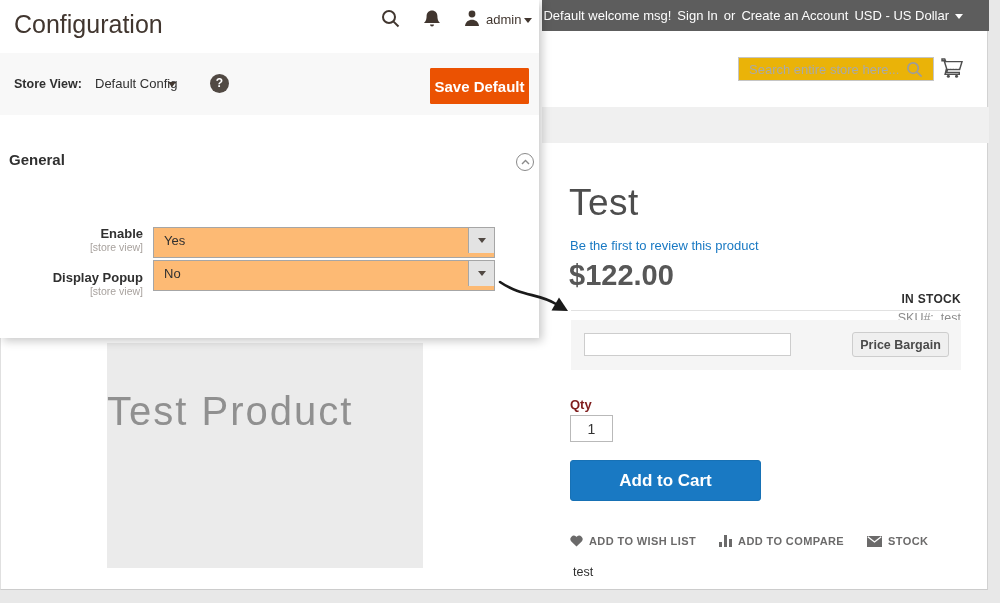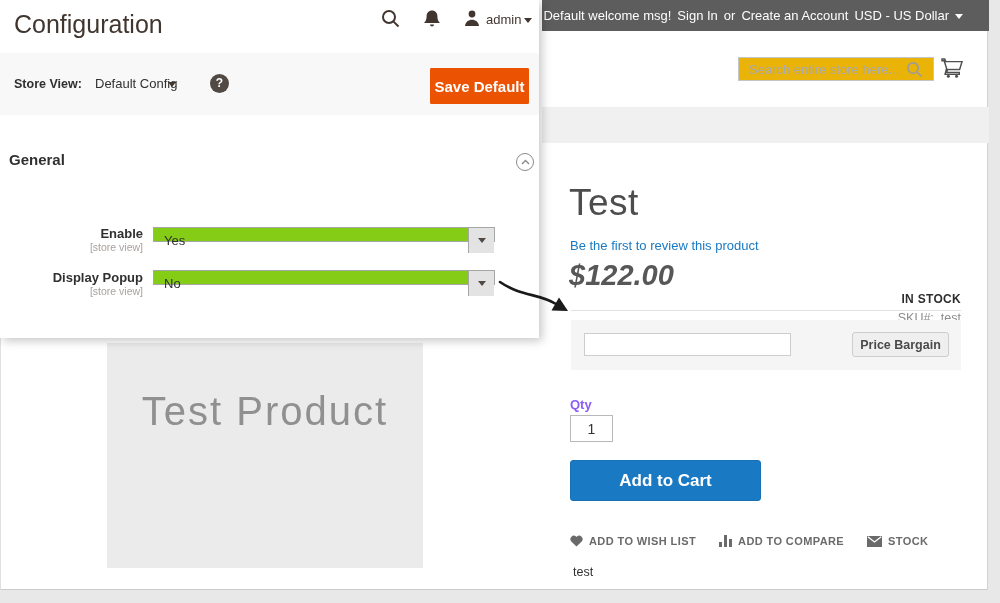--- a/index.html
+++ b/index.html
@@ -21,53 +21,53 @@
   .sf-search { position:absolute; left:737px; top:57px; width:196px; height:24px; border:1px solid #c5c5c5;
                background:#eab308; font-size:13px; color:#555; padding:0 28px 0 10px; outline:none;
                font-family:"Liberation Sans","DejaVu Sans",sans-serif; }
   .sf-search::placeholder { color:#a9a9a9; opacity:1; }
   .sf-search-icon { position:absolute; left:905px; top:61px; width:17px; height:17px; color:#9c9c9c; }
   .sf-cart-icon { position:absolute; left:940px; top:58px; width:22px; height:20px; color:#4f4f4f; }
   .sf-band { position:absolute; left:541px; top:107px; width:447px; height:36px; background:#f0f0f0; }
 
   .sf-title { position:absolute; left:568px; top:182px; font-size:37px; font-weight:300; color:#4d4d4d; letter-spacing:.5px; }
   .sf-review { position:absolute; left:569px; top:238px; font-size:13px; color:#1979c3; cursor:pointer; }
-  .sf-price { position:absolute; left:568px; top:259px; font-size:29px; font-weight:700; color:#575757;font-style:italic; }
+  .sf-price { position:absolute; left:568px; top:259px; font-size:29px; font-weight:700; color:#575757; }
   .sf-stockwrap { position:absolute; left:660px; top:264px; width:300px; text-align:right; }
   .sf-stock { font-size:12px; font-weight:700; color:#2e2e2e; letter-spacing:.3px;margin-top:28px; }
   .sf-sku { margin-top:5px; font-size:12.5px; color:#8d8d8d; }
   .sf-sku .sku-val { margin-left:7px; }
   .sf-divider { position:absolute; left:570px; top:310px; width:390px; height:1px; background:#e1e1e1; }
 
   .sf-bargain { position:absolute; left:570px; top:320px; width:390px; height:50px; background:#f5f5f5; }
   .sf-bargain-input { position:absolute; left:13px; top:13px; width:207px; height:23px; border:1px solid #cdcdcd;
                       background:#fff; font-size:13px; padding:0 8px; outline:none;
                       font-family:"Liberation Sans","DejaVu Sans",sans-serif; }
   .sf-bargain-btn { position:absolute; left:281px; top:12px; width:97px; height:25px; background:#efefef;
                     border:1px solid #cdcdcd; border-radius:3px; font-size:12.5px; font-weight:700; color:#4a4a4a;
                     font-family:"Liberation Sans","DejaVu Sans",sans-serif; cursor:pointer; }
-  .sf-qty-label { position:absolute; left:569px; top:397px; font-size:13px; font-weight:700; color:#8b5cf6;text-align:right; }
+  .sf-qty-label { position:absolute; left:569px; top:397px; font-size:13px; font-weight:700; color:#7f1d1d;text-align:right; }
   .sf-qty-input { position:absolute; left:569px; top:415px; width:43px; height:27px; border:1px solid #b9b9b9;
                   text-align:center; font-size:14px; color:#333; outline:none;
                   font-family:"Liberation Sans","DejaVu Sans",sans-serif; }
   .sf-addtocart { position:absolute; left:569px; top:460px; width:191px; height:41px; background:#1979c3;
                   border:1px solid #1771b5; border-radius:3px; color:#fff; font-size:17px; font-weight:600;
                   font-family:"Liberation Sans","DejaVu Sans",sans-serif; cursor:pointer; }
   .sf-actions { position:absolute; left:569px; top:535px; width:400px; display:flex; align-items:center; }
   .sf-action { display:flex; align-items:center; color:#6b6a6a; font-size:11px; font-weight:700;
                letter-spacing:.4px; cursor:pointer; white-space:nowrap; }
   .sf-action + .sf-action { margin-left:23px; }
   .sf-action .aicon { margin-right:6px; color:#6b6a6a; display:inline-flex; }
   .cmp-bars { display:inline-flex; align-items:flex-end; height:12px; }
   .cmp-bars i { display:block; width:3px; background:#6b6a6a; margin-right:2px; }
   .cmp-bars i:nth-child(1){height:5px;} .cmp-bars i:nth-child(2){height:12px;} .cmp-bars i:nth-child(3){height:8px;margin-right:0;}
   .sf-desc { position:absolute; left:572px; top:565px; font-size:12.5px; color:#2f2f2f; }
 
   .sf-placeholder { position:absolute; left:106px; top:343px; width:316px; height:225px; background:#ebebeb;
-                    text-align:center; padding-top:46px; }
+                    padding-top:46px; }
   .sf-placeholder span { font-size:40px; font-weight:300; color:#909090; letter-spacing:2px; }
 
   
   .adm-panel { position:absolute; left:0; top:0; width:539px; height:338px; background:#ffffff;
                box-shadow:3px 3px 9px rgba(0,0,0,.22); z-index:5; }
   .adm-title { position:absolute; left:14px; top:10px; font-size:25px; color:#41362f; }
   .adm-hicon { position:absolute; top:9px; color:#41362f; cursor:pointer; }
   .adm-hicon.search { left:381px; width:19px; height:19px; }
   .adm-hicon.bell { left:423px; width:18px; height:20px; }
   .adm-hicon.user { left:463px; width:18px; height:18px; }
@@ -88,22 +88,22 @@
               font-family:"Liberation Sans","DejaVu Sans",sans-serif; cursor:pointer; }
 
   .adm-section-title { position:absolute; left:9px; top:151px; font-size:15px; font-weight:700; color:#303030; }
   .adm-collapse { position:absolute; left:516px; top:153px; width:18px; height:18px; border:1px solid #8a8a8a;
                   border-radius:50%; cursor:pointer; display:flex; align-items:center; justify-content:center; }
   .adm-collapse svg { width:9px; height:6px; color:#8a8a8a; }
 
   .adm-field-label { position:absolute; left:0; width:143px; text-align:right; }
   .adm-field-label .lbl { font-size:13px; font-weight:700; color:#303030; line-height:14px; }
   .adm-field-label .scope { font-size:10.5px; color:#a8a29e; line-height:13px; }
-  .adm-select { position:absolute; left:153px; width:342px; height:15px; border:1px solid #a6a6a6;
-                background:#84cc16; cursor:pointer; }
+  .adm-select { position:absolute; left:153px; width:342px; height:31px; border:1px solid #a6a6a6;
+                background:#fdba74; cursor:pointer; }
   .adm-select .val { position:absolute; left:10px; top:5px; font-size:13px; color:#303030; }
   .adm-select .btn { position:absolute; right:0; top:0; width:26px; height:25px; background:#e3e3e3;
                      border-left:1px solid #a6a6a6; display:flex; align-items:center; justify-content:center; }
   .adm-select .btn i { display:inline-block; width:0; height:0; border-left:4px solid transparent;
                        border-right:4px solid transparent; border-top:5px solid #514943; }
 
   .annot-arrow { position:absolute; left:0; top:0; width:1000px; height:603px; z-index:9; pointer-events:none; }
 </style>
 </head>
 <body>
@@ -234,21 +234,21 @@
       <span class="val">Yes</span>
       <span class="btn">
           <i></i>
         </span>
     </div>
 
     <div class="adm-field-label" style="top:271px;">
       <div class="lbl">Display Popup</div>
       <div class="scope">[store view]</div>
     </div>
-    <div class="adm-select" style="top:270px;text-align:right;">
+    <div class="adm-select" style="top:260px;text-align:right;">
       <span class="val">No</span>
       <span class="btn">
           <i></i>
         </span>
     </div>
   </div>
 
   <svg class="annot-arrow" viewBox="0 0 1000 603">
     <path d="M500,282 C522,297 538,293 556,304" fill="none" stroke="#1a1a1a" stroke-width="2.6" stroke-linecap="round"></path>
     <path d="M568,311 L551.5,310.5 L559,297.5 Z" fill="#1a1a1a"></path>

